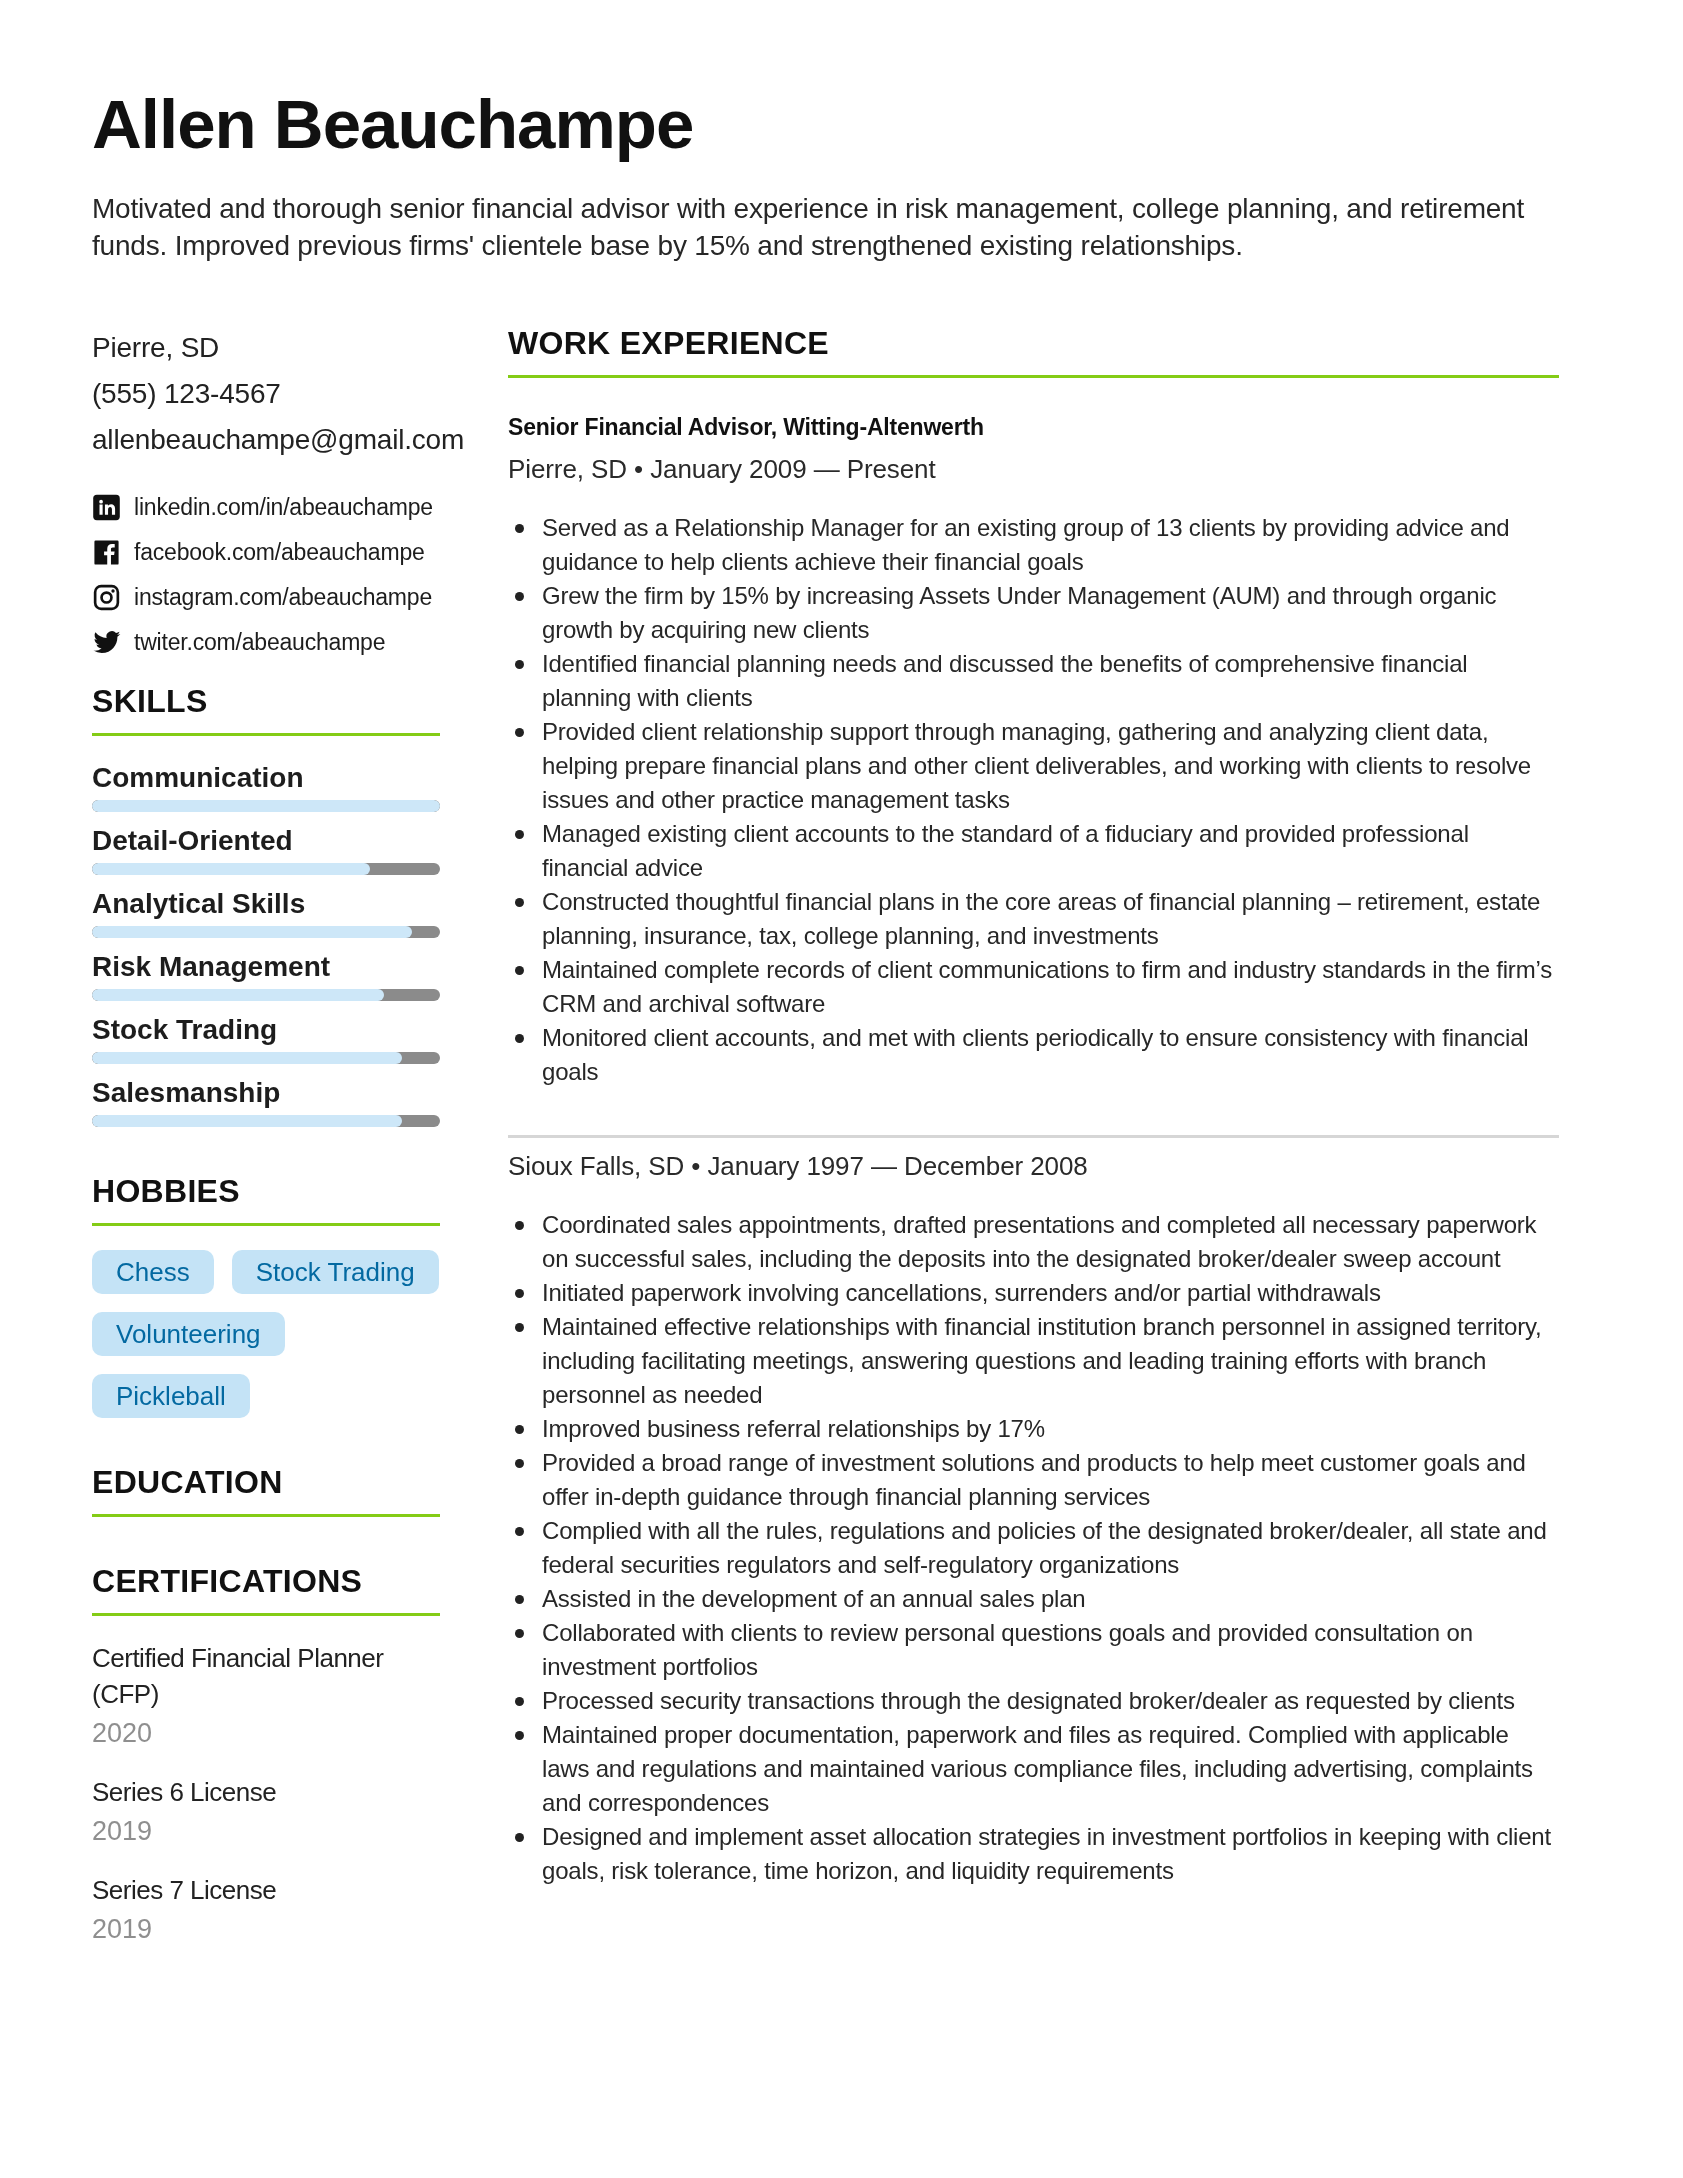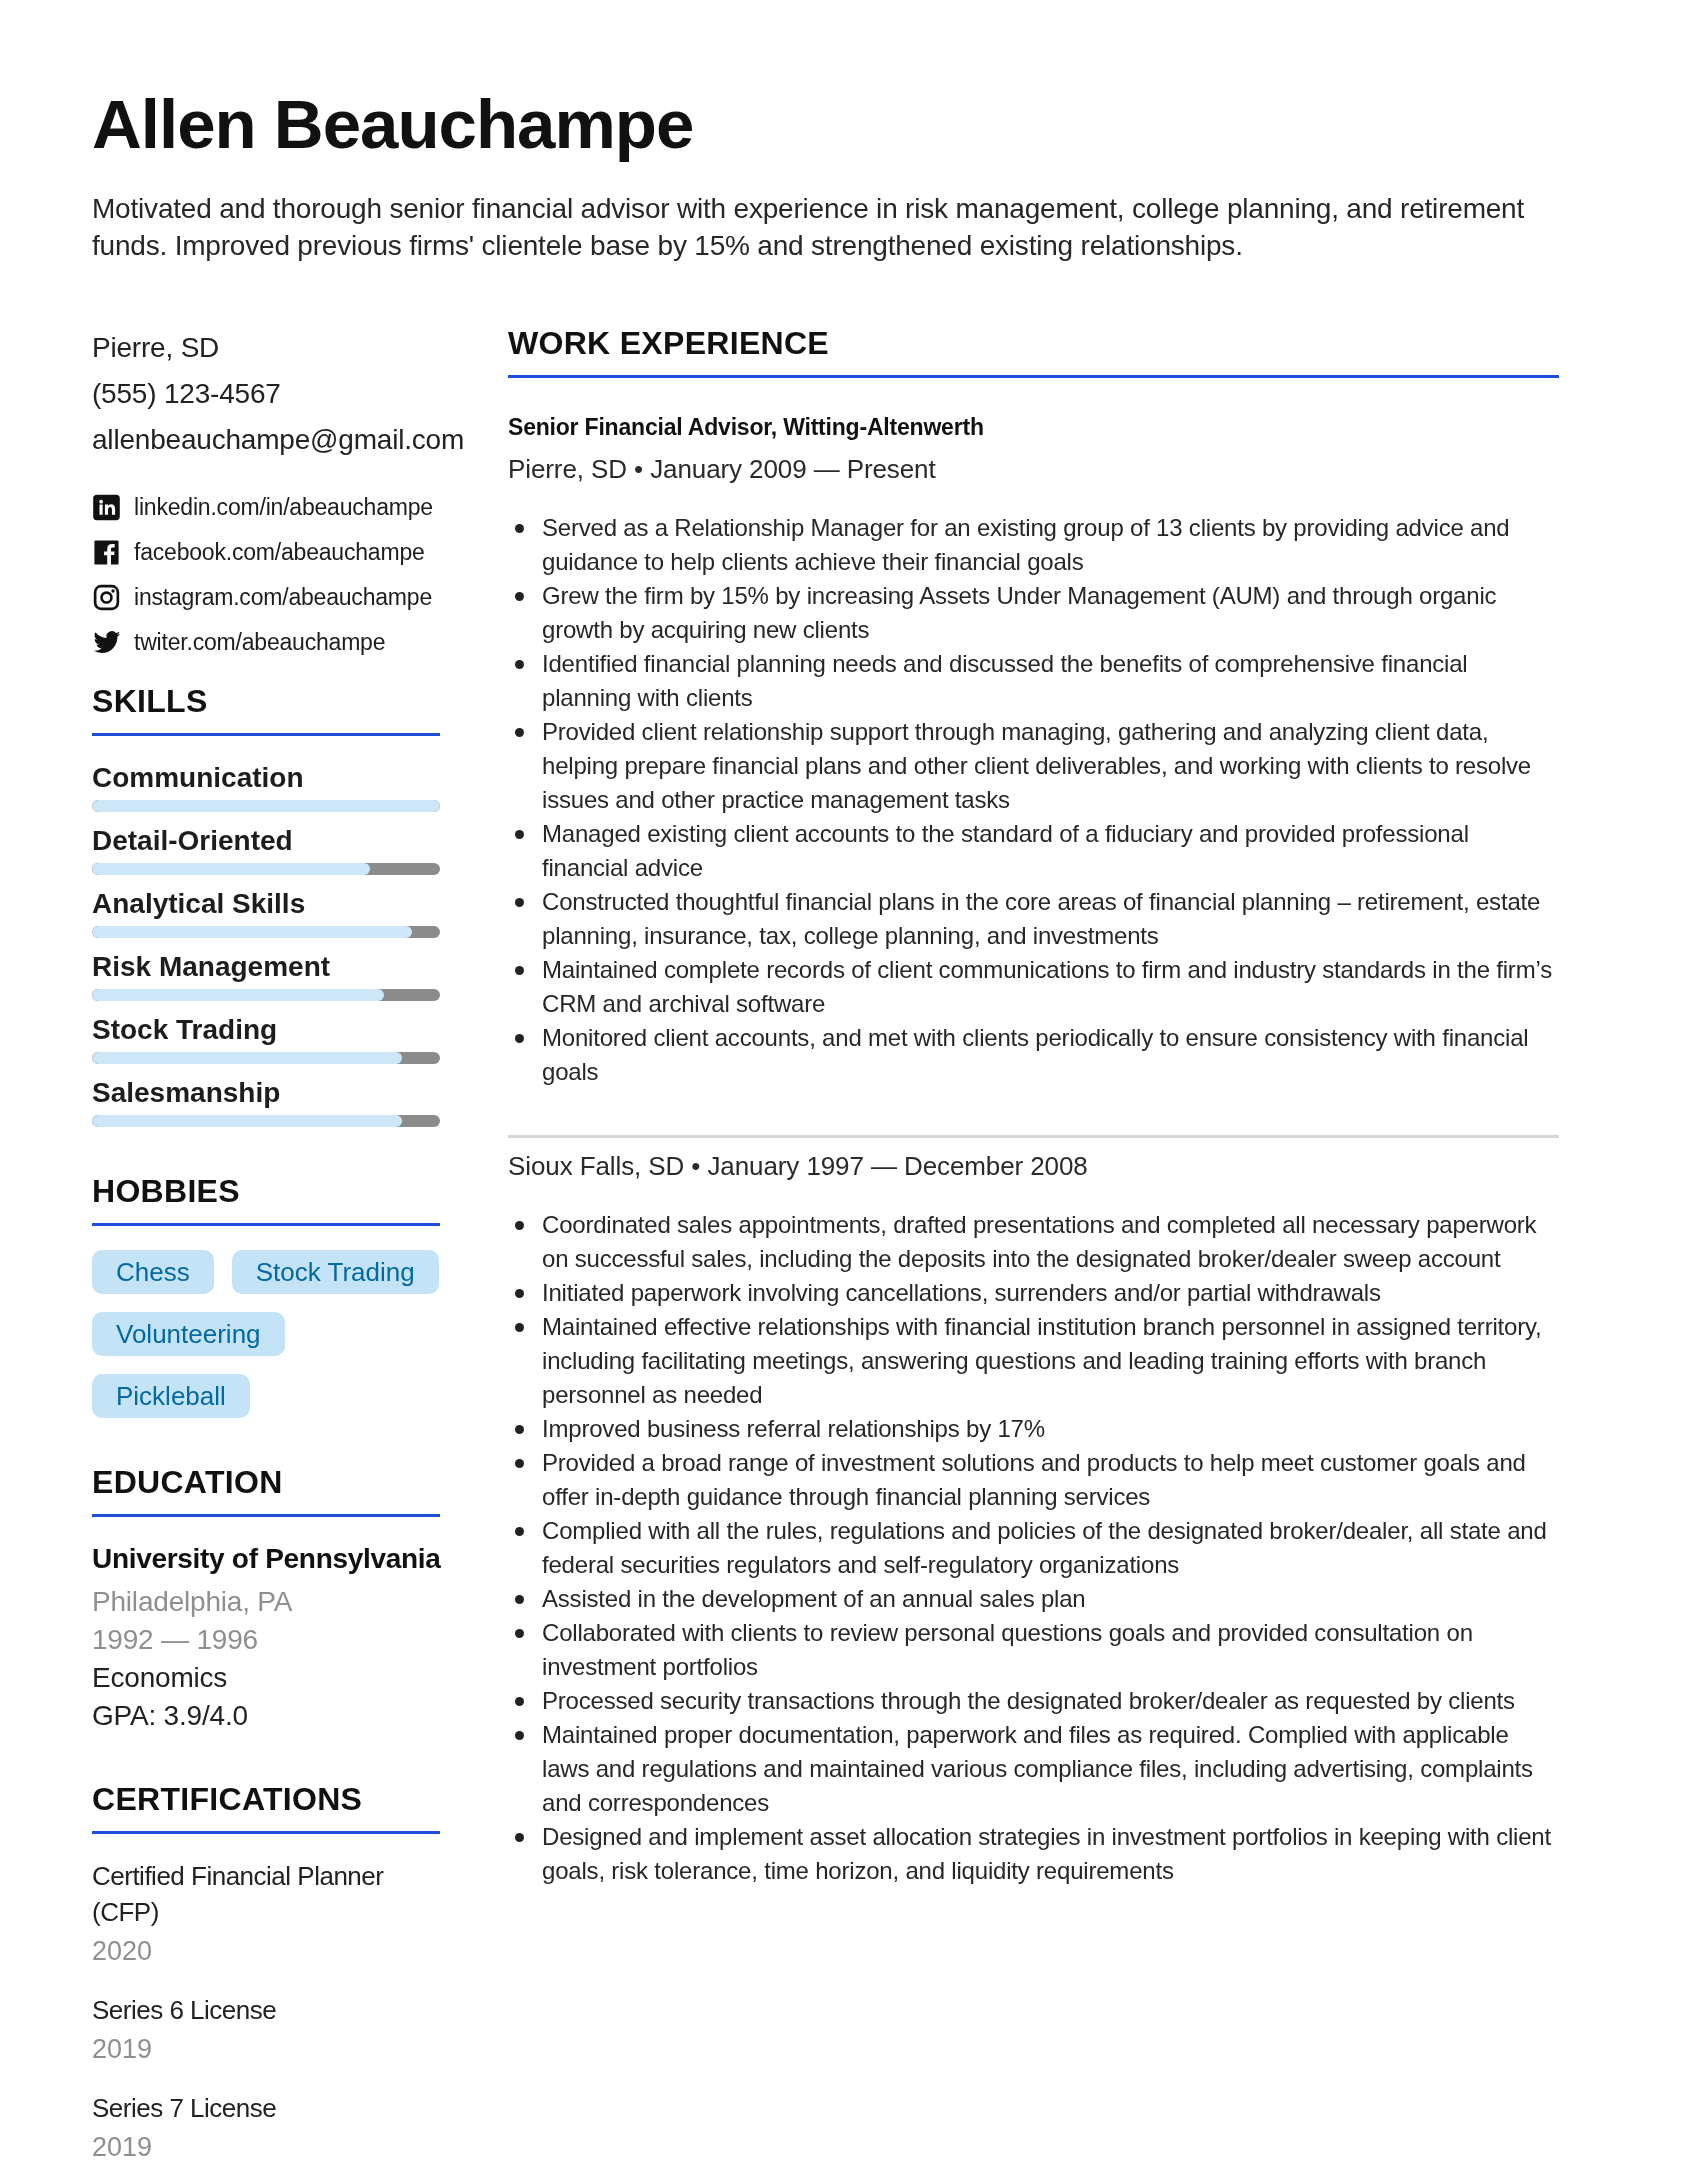--- a/index.html
+++ b/index.html
@@ -23,21 +23,21 @@
 
   
   .contact div{font-size:28px;line-height:46px;letter-spacing:-0.2px;color:#222;}
   .social{margin-top:30px;}
   .social-row{display:flex;align-items:center;margin-bottom:16px;cursor:pointer;}
   .social-row svg{width:29px;height:29px;flex:none;display:block;}
   .social-text{font-size:23px;color:#1d1d1d;margin-left:13px;letter-spacing:-0.2px;white-space:nowrap;}
 
   .section-title{
     font-size:32px;font-weight:700;color:#111;margin:46px 0 0 0;
-    padding-bottom:13px;border-bottom:3px solid #1d4ed8;letter-spacing:0.3px;
+    padding-bottom:13px;border-bottom:3px solid #84cc16;letter-spacing:0.3px;
   }
   .sidebar .section-title.first{margin-top:26px;}
 
   .skill{margin-top:13px;font-weight:bold;}
   .skill:first-of-type{margin-top:26px;}
   .skill-label{font-size:28px;line-height:32px;color:#1d1d1d;margin-bottom:6px;}
   .skill-track{height:12px;border-radius:7px;background:#8b8b8b;position:relative;overflow:hidden;}
   .skill-fill{position:absolute;left:0;top:0;bottom:0;border-radius:7px;background:#cde7f8;}
 
   .tags{display:flex;flex-wrap:wrap;gap:18px;margin-top:24px;max-width:348px;}
@@ -167,27 +167,20 @@
         <span class="tag">Chess</span>
 
         <span class="tag">Stock Trading</span>
 
         <span class="tag">Volunteering</span>
 
         <span class="tag">Pickleball</span>
       </div>
 
     <h2 class="section-title">EDUCATION</h2>
-    <div>
-      <div class="edu-school">University of Pennsylvania</div>
-      <div class="edu-muted">Philadelphia, PA</div>
-      <div class="edu-muted">1992 — 1996</div>
-      <div class="edu-line">Economics</div>
-      <div class="edu-line">GPA: 3.9/4.0</div>
-    </div>
 
     <h2 class="section-title">CERTIFICATIONS</h2>
     <div>
 
         <div class="cert">
           <div class="cert-name">Certified Financial Planner (CFP)</div>
           <div class="cert-year">2020</div>
         </div>
 
         <div class="cert">

